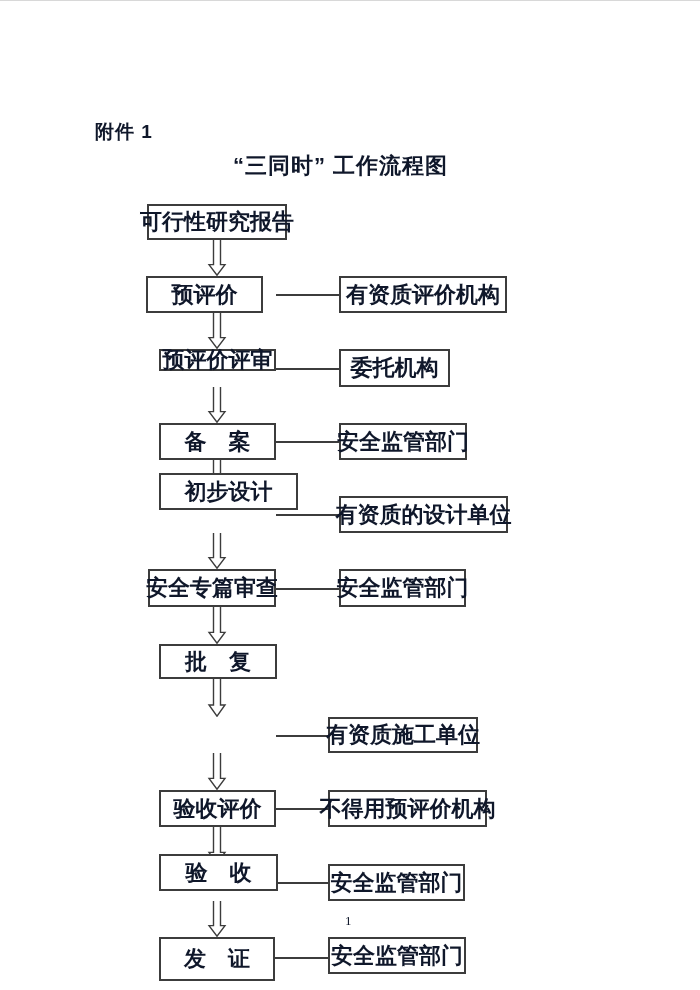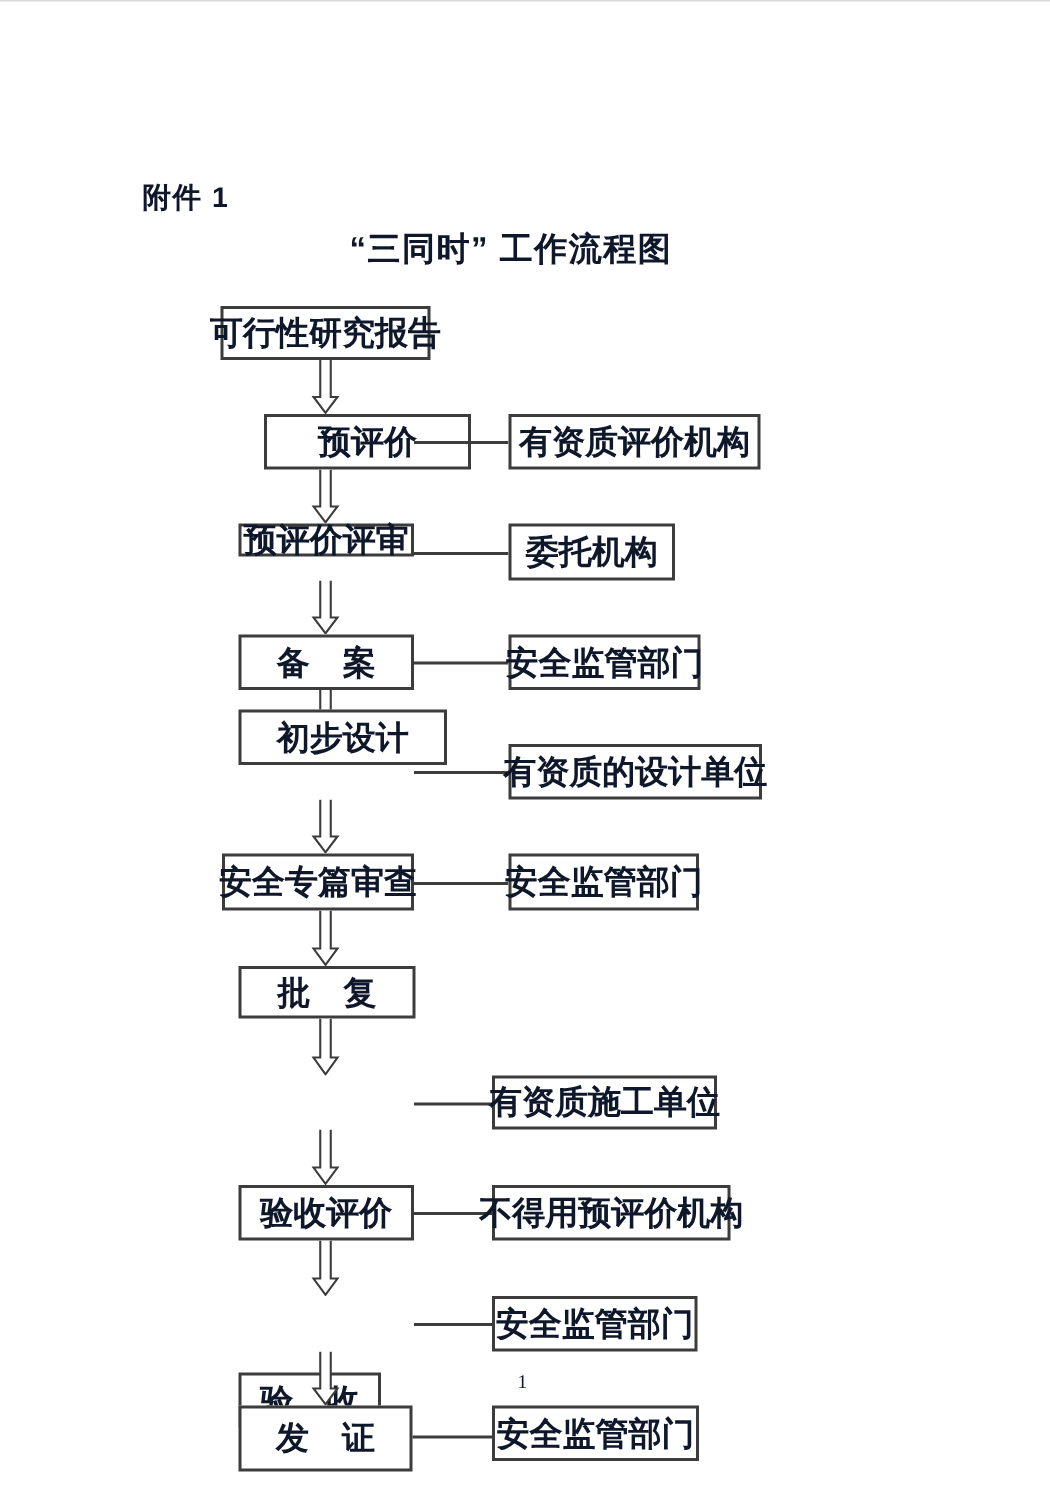--- a/index.html
+++ b/index.html
@@ -70,21 +70,21 @@
   <div class="title">“三同时” 工作流程图</div>
 
   <div class="box" style="left:147px;top:203px;width:140px;height:36px">
     <span>可行性研究报告</span>
   </div>
 
   <svg class="arrow" style="left:206px;top:239px;height:36px" viewBox="0 0 22 38" preserveAspectRatio="none">
     <path d="M7.5 0 V26 H3 L11 37.2 L19 26 H14.5 V0" fill="#ffffff" stroke="#3c3c3c" stroke-width="1.4"></path>
   </svg>
 
-  <div class="box" style="left:176px;top:275px;width:138px;height:37px">
+  <div class="box" style="left:146px;top:275px;width:117px;height:37px">
     <span>预评价</span>
   </div>
   <div class="connector" style="left:276px;top:293px;width:63px"></div>
   <div class="box" style="left:339px;top:275px;width:168px;height:37px">
     <span>有资质评价机构</span>
   </div>
 
   <svg class="arrow" style="left:206px;top:312px;height:36px" viewBox="0 0 22 38" preserveAspectRatio="none">
     <path d="M7.5 0 V26 H3 L11 37.2 L19 26 H14.5 V0" fill="#ffffff" stroke="#3c3c3c" stroke-width="1.4"></path>
   </svg>
@@ -159,21 +159,21 @@
   </div>
   <div class="connector" style="left:276px;top:807px;width:52px"></div>
   <div class="box" style="left:328px;top:789px;width:159px;height:37px">
     <span>不得用预评价机构</span>
   </div>
 
   <svg class="arrow" style="left:206px;top:826px;height:37px" viewBox="0 0 22 38" preserveAspectRatio="none">
     <path d="M7.5 0 V26 H3 L11 37.2 L19 26 H14.5 V0" fill="#ffffff" stroke="#3c3c3c" stroke-width="1.4"></path>
   </svg>
 
-  <div class="box" style="left:159px;top:914px;width:95px;height:37px">
+  <div class="box" style="left:159px;top:853px;width:119px;height:37px">
     <span>验　收</span>
   </div>
   <div class="connector" style="left:276px;top:881px;width:52px"></div>
   <div class="box" style="left:328px;top:863px;width:137px;height:37px">
     <span>安全监管部门</span>
   </div>
 
   <svg class="arrow" style="left:206px;top:900px;height:36px" viewBox="0 0 22 38" preserveAspectRatio="none">
     <path d="M7.5 0 V26 H3 L11 37.2 L19 26 H14.5 V0" fill="#ffffff" stroke="#3c3c3c" stroke-width="1.4"></path>
   </svg>

